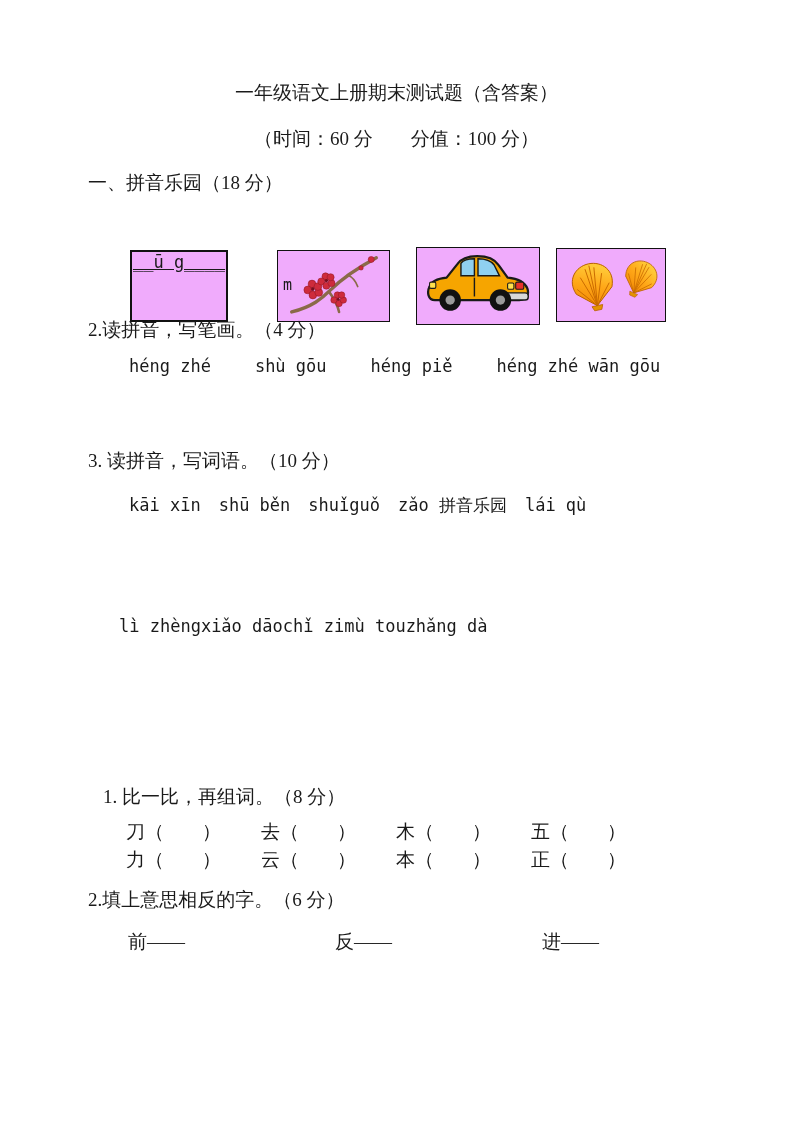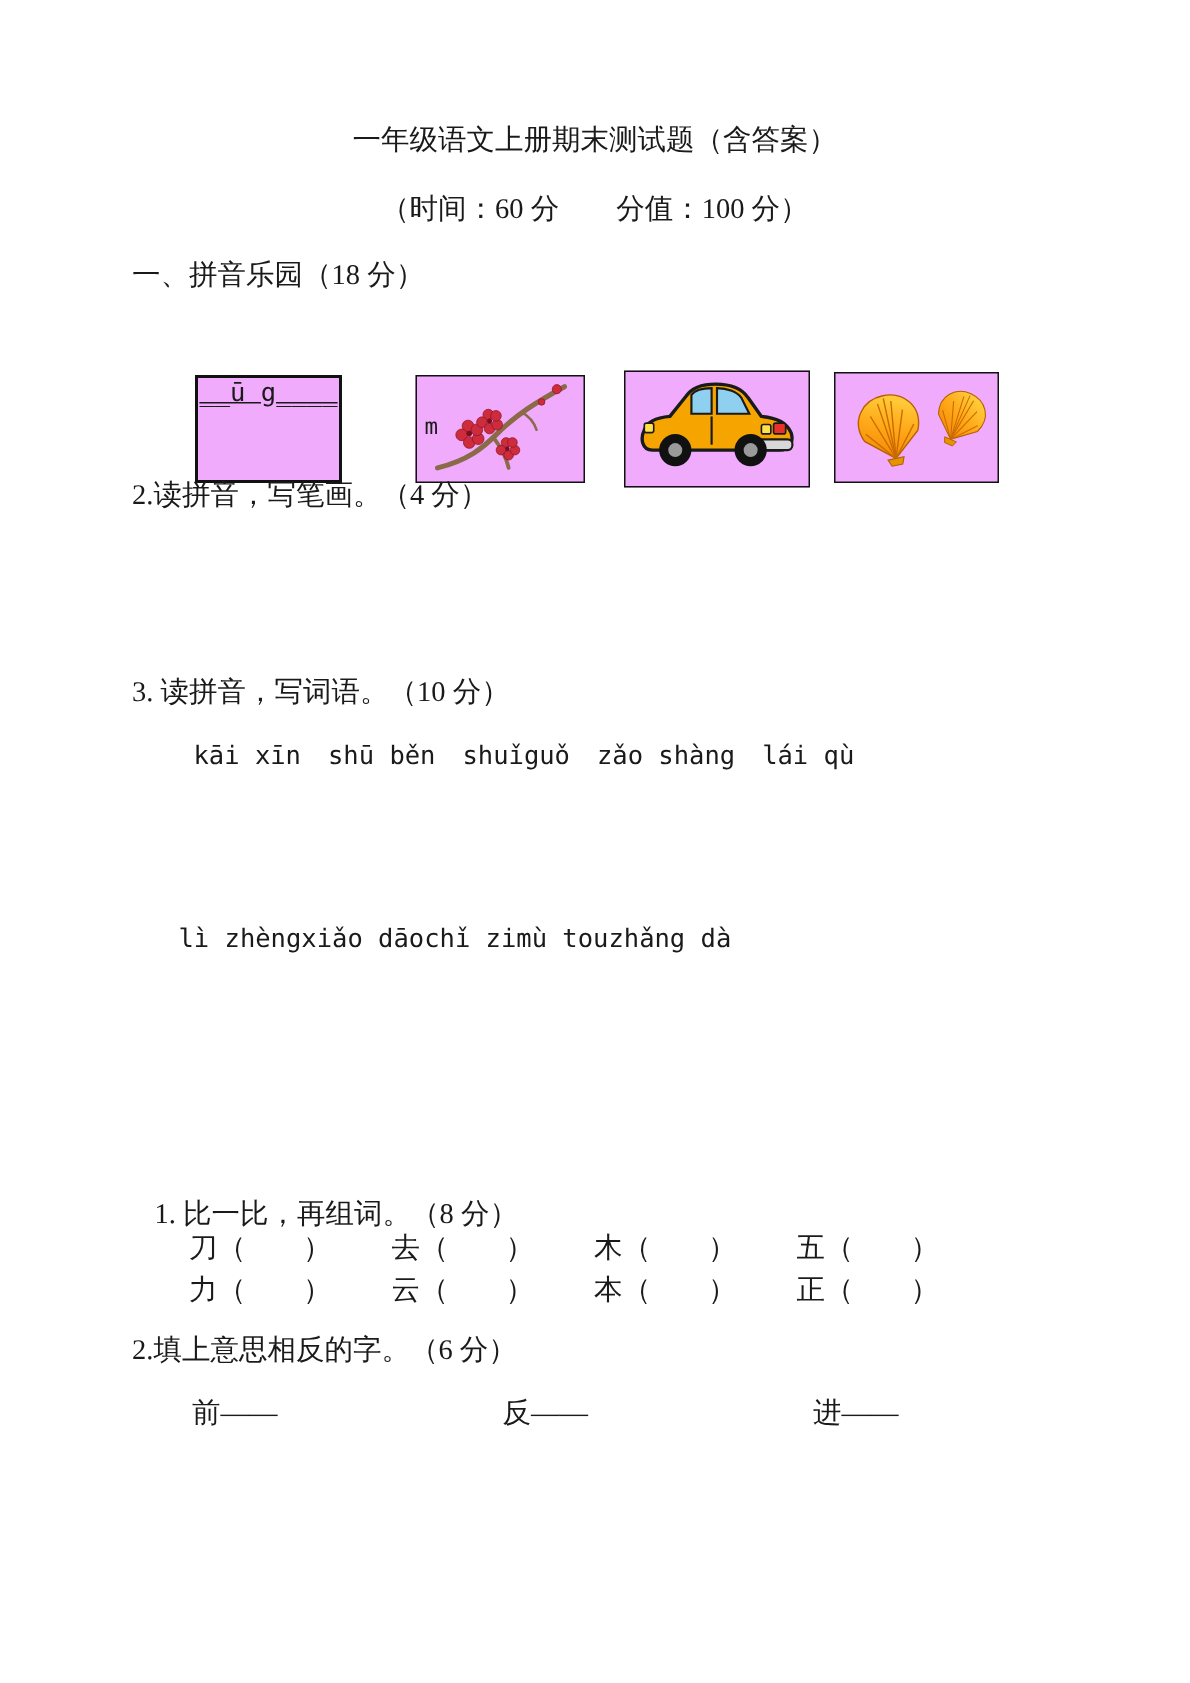--- a/index.html
+++ b/index.html
@@ -121,38 +121,44 @@
           </g>
           <path d="M-6 0 L6 0 L4 5 L-4 5 Z" fill="#E59400" stroke="#B65E00" stroke-width="0.8"></path>
         </g>
       </defs>
       <use href="#scallop" transform="translate(40,62) rotate(-12)"></use>
       <use href="#scallop" transform="translate(80,48) rotate(24) scale(0.78)"></use>
     </svg>
   </div>
 
   <div class="abs" style="left:88px;top:317px;">2.读拼音，写笔画。（4 分）</div>
+  <div class="abs row pinyin" style="left:129px;top:356px;gap:44px;">
+    <span>héng zhé</span>
+    <span>shù gōu</span>
+    <span>héng piě</span>
+    <span>héng zhé wān gōu</span>
+  </div>
 
   <div class="abs" style="left:88px;top:448px;">3. 读拼音，写词语。（10 分）</div>
   <div class="abs row pinyin" style="left:129px;top:494px;gap:18px;">
     <span>kāi xīn</span>
     <span>shū běn</span>
     <span>shuǐguǒ</span>
-    <span>zǎo shàng</span>
+    <span>zǎo 拼音乐园</span>
     <span>lái qù</span>
   </div>
   <div class="abs row pinyin" style="left:119px;top:616px;">
     <span>lì zhèng</span>
     <span>xiǎo dāo</span>
     <span>chǐ zi</span>
     <span>mù tou</span>
     <span>zhǎng dà</span>
   </div>
 
-  <div class="abs" style="left:103px;top:784px;margin-top:12px;">1. 比一比，再组词。（8 分）</div>
+  <div class="abs" style="left:103px;top:784px;">1. 比一比，再组词。（8 分）</div>
 
   <div class="abs row" style="left:126px;top:819px;gap:40px;">
     <span>刀（　　）</span>
     <span>去（　　）</span>
     <span>木（　　）</span>
     <span>五（　　）</span>
   </div>
   <div class="abs row" style="left:126px;top:847px;gap:40px;">
     <span>力（　　）</span>
     <span>云（　　）</span>

